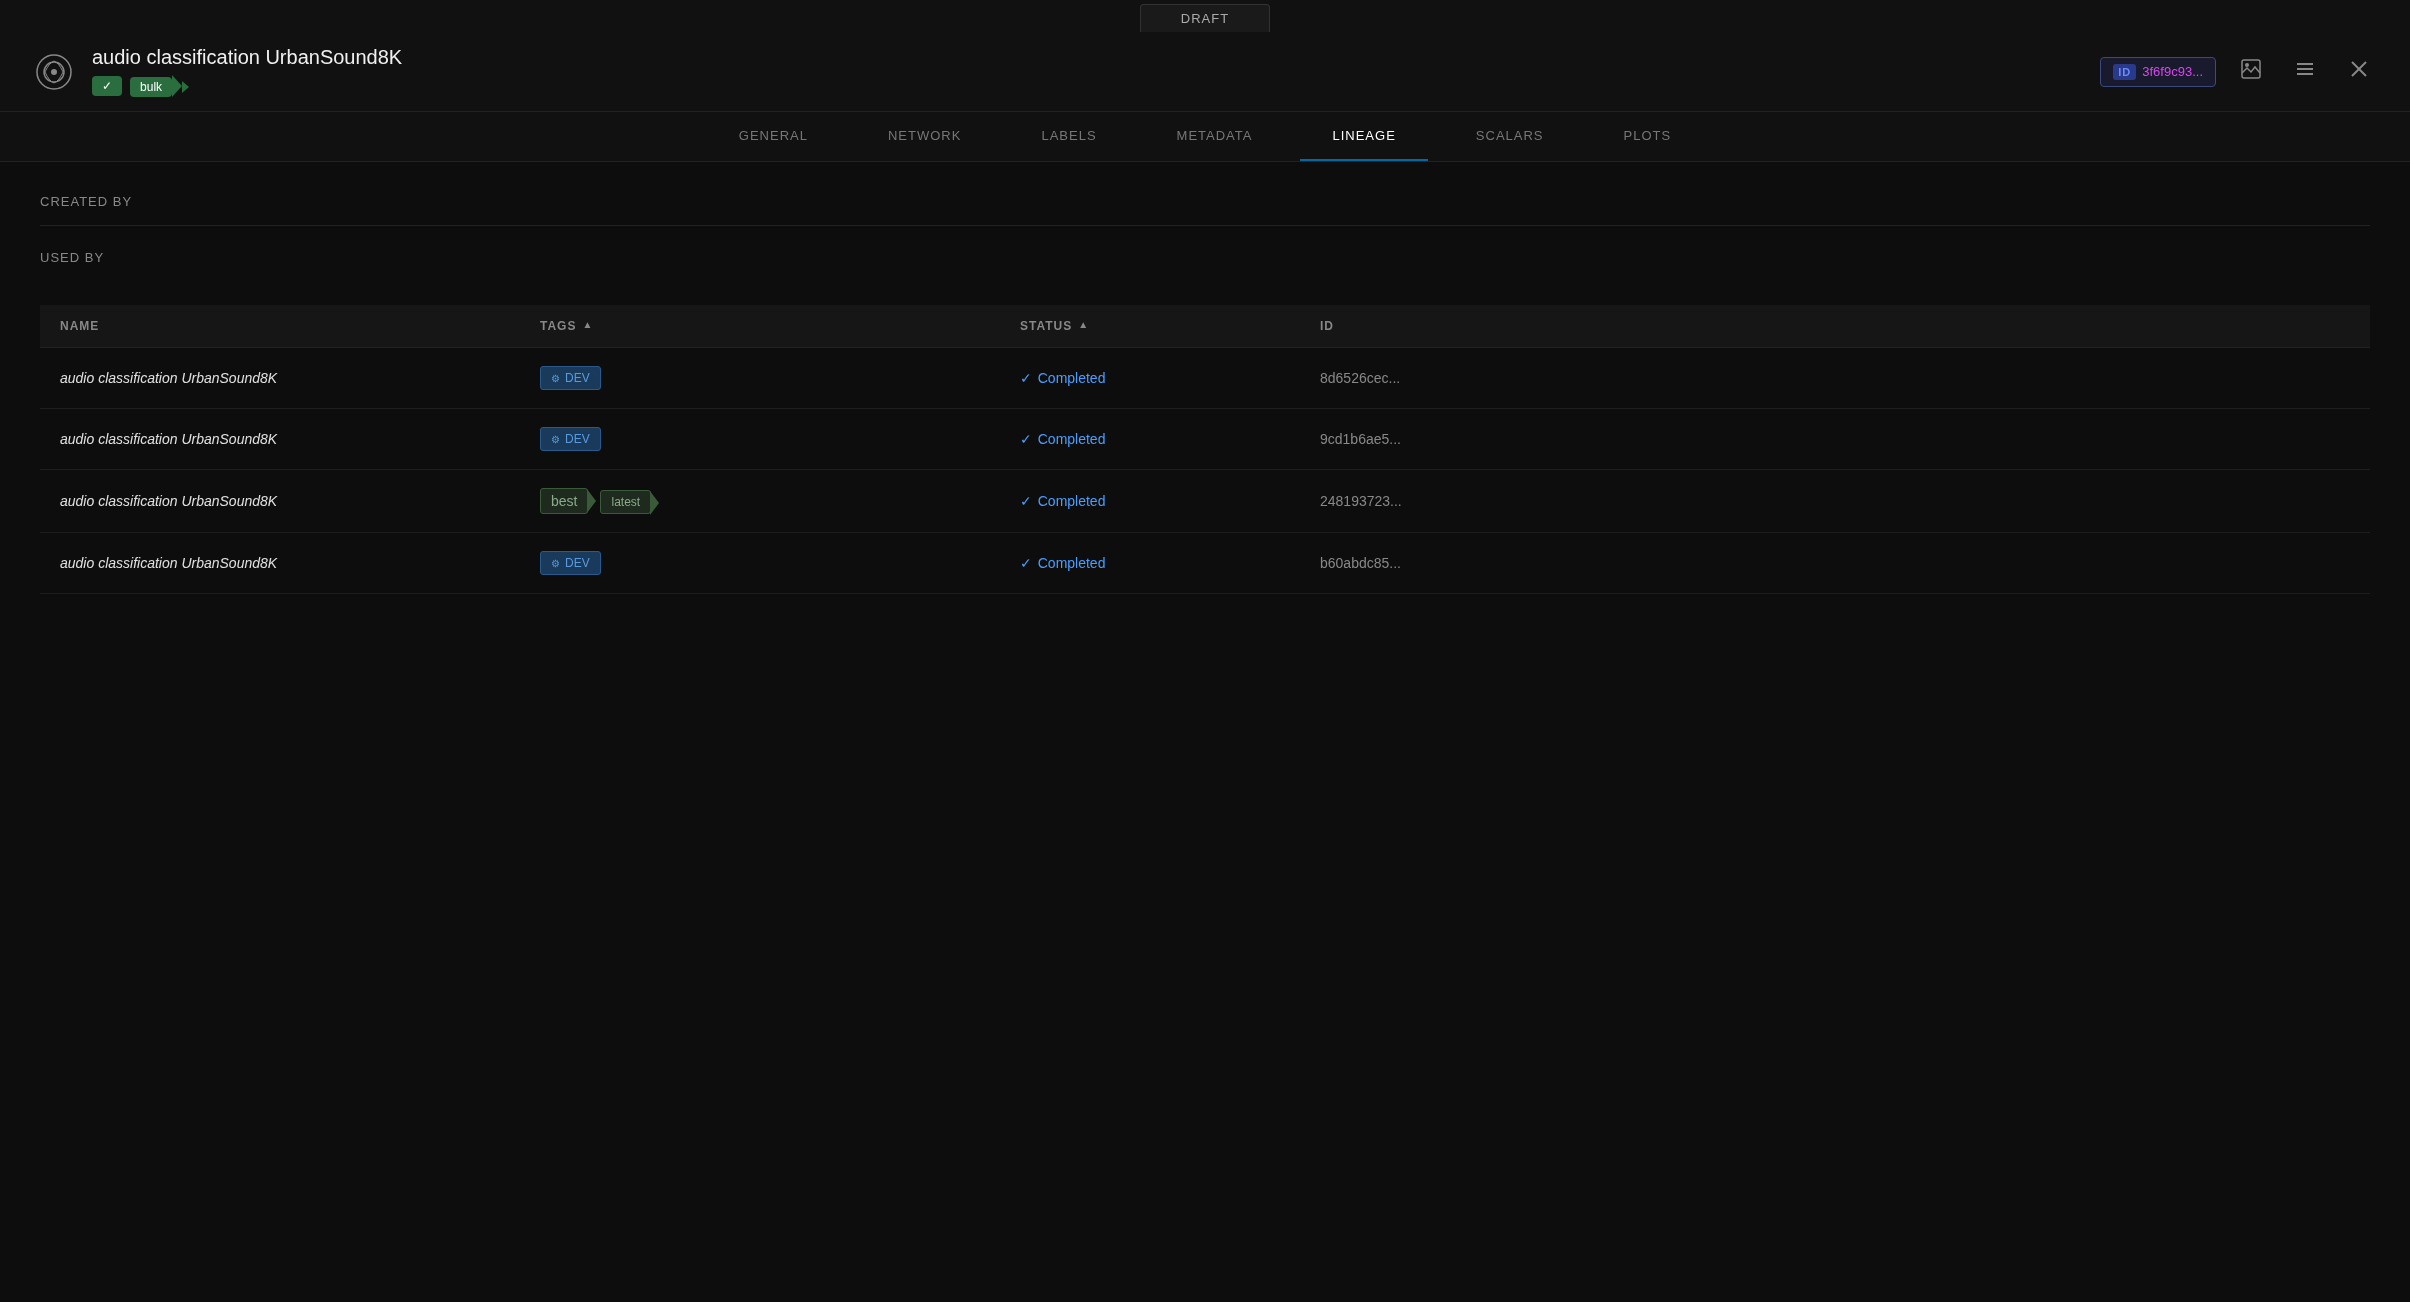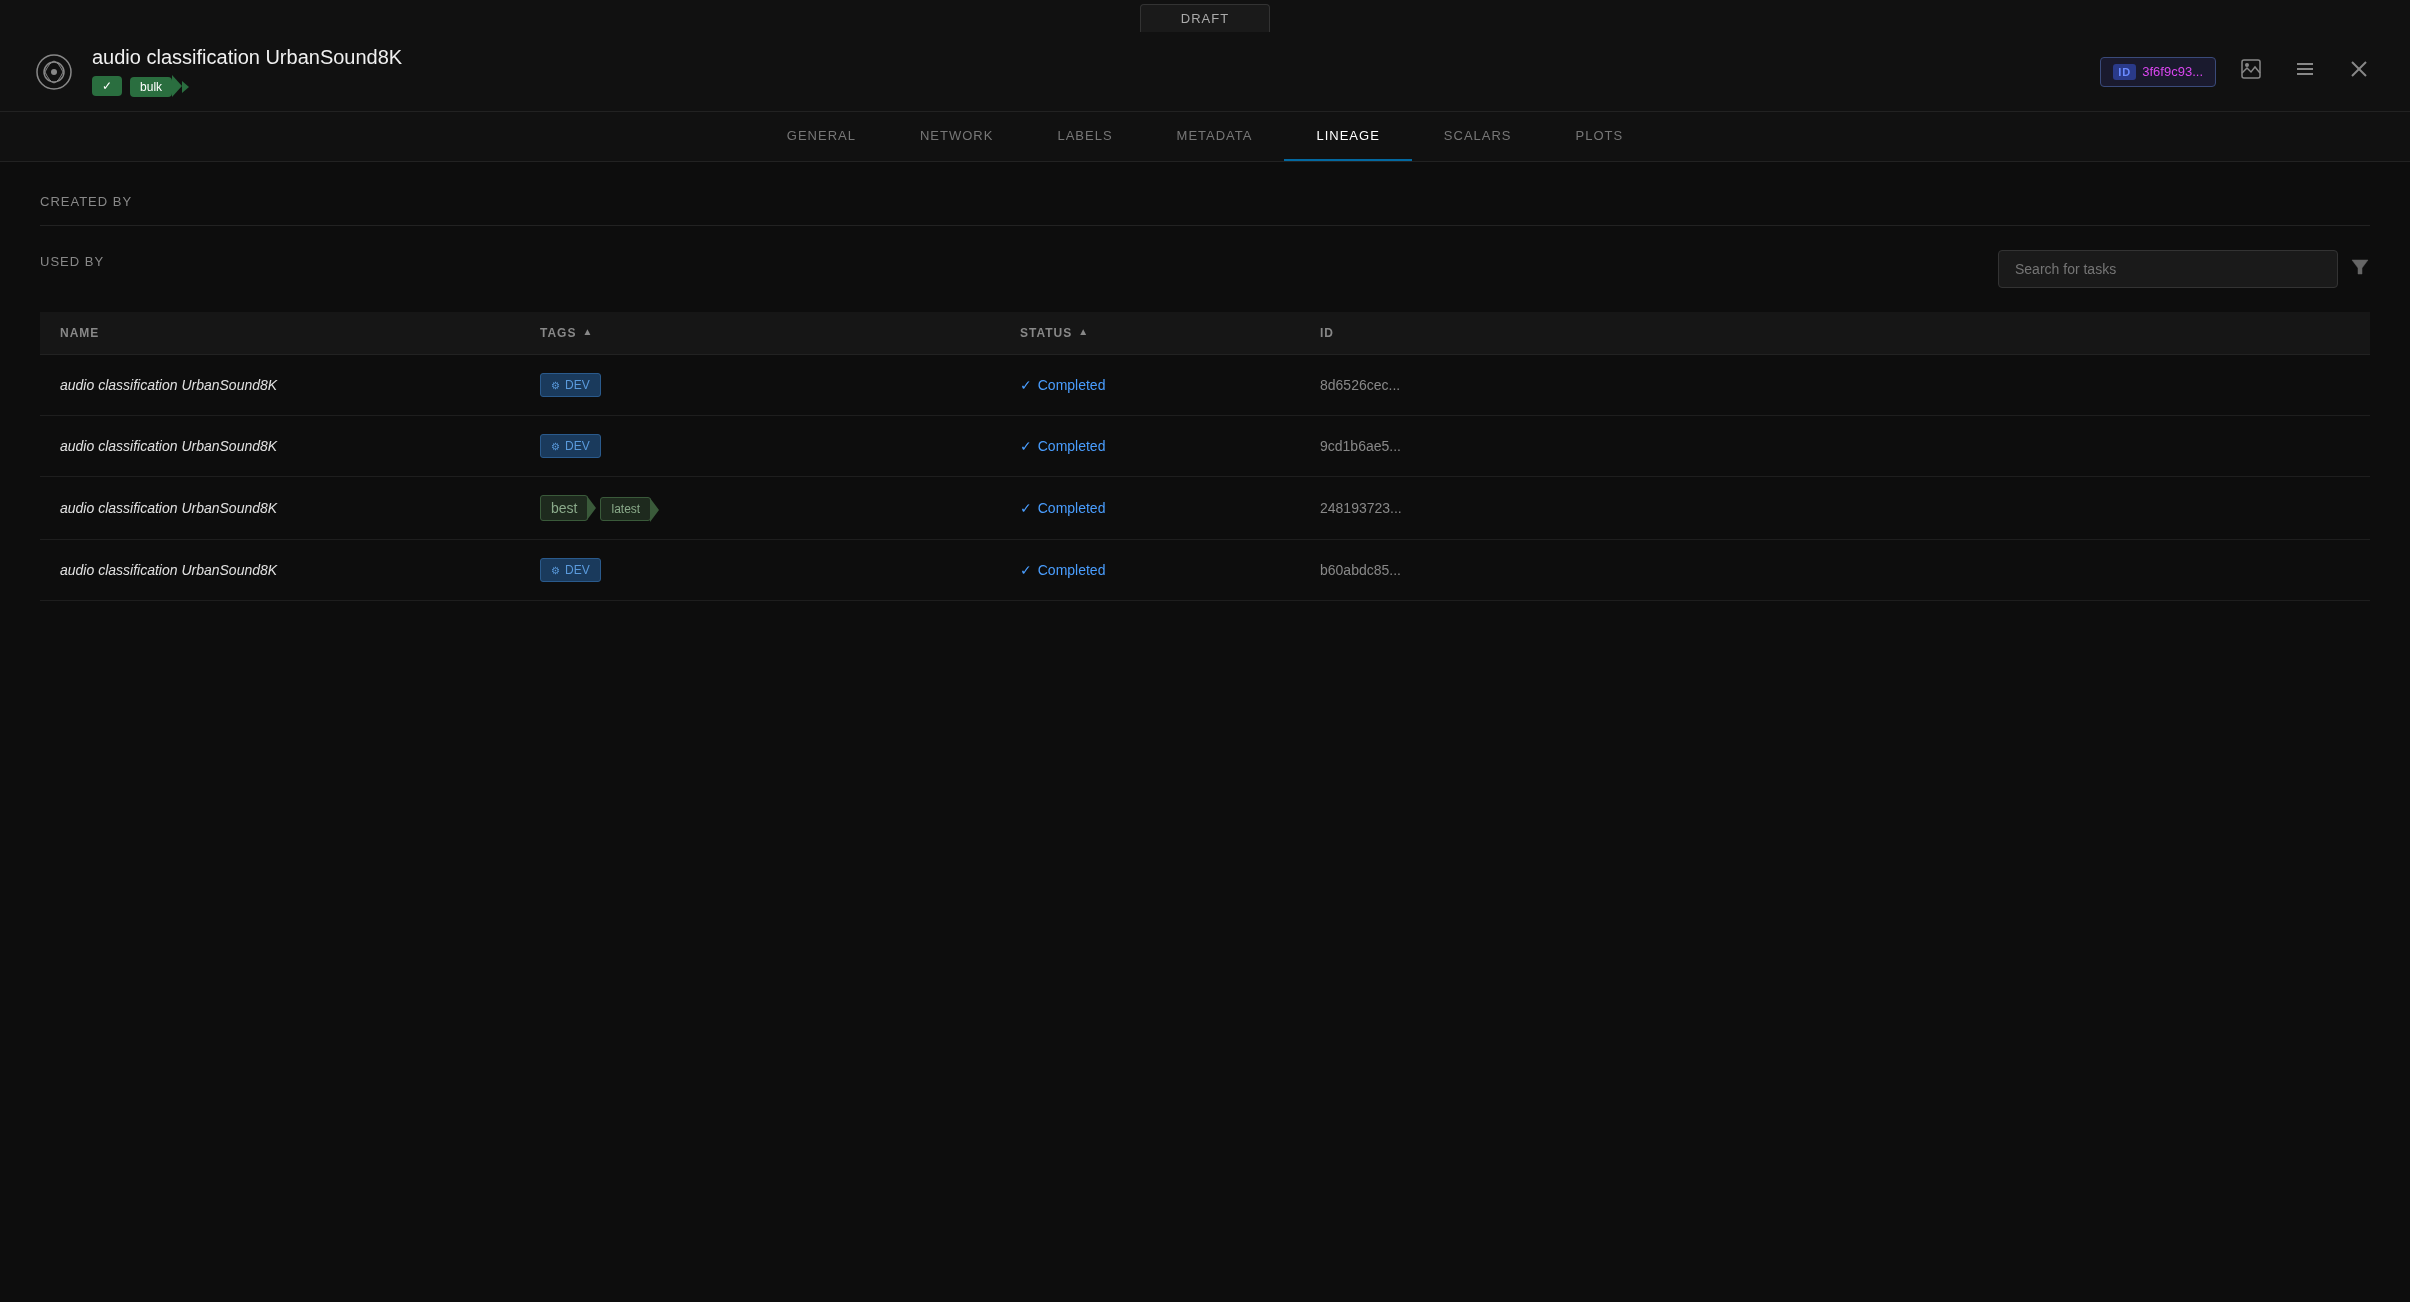--- a/index.html
+++ b/index.html
@@ -148,21 +148,21 @@
       color: #aaa;
       cursor: pointer;
       font-size: 18px;
       padding: 4px 8px;
     }
 
     
     .nav-tabs {
       display: flex;
       justify-content: center;
-      gap: 0;
+      gap: 16px;
       background: #111;
       border-bottom: 1px solid #222;
       padding: 0 20px;
     }
     .nav-tab {
       padding: 16px 32px;
       font-size: 13px;
       letter-spacing: 1px;
       color: #777;
       cursor: pointer;
@@ -452,28 +452,20 @@
     <div class="nav-tab">PLOTS</div>
   </div>
 
 <div class="content">
 
   <div class="section-header">CREATED BY</div>
   <hr class="divider">
 
   <div class="used-by-header">
     <div class="section-header">USED BY</div>
-    <div class="search-box">
-      <input class="search-input" type="text" placeholder="Search for tasks" style="">
-      <span class="filter-icon">
-        <svg width="20" height="20" viewBox="0 0 20 20" fill="none">
-          <polygon points="2,3 18,3 12,11 12,17 8,17 8,11" fill="#666" stroke="#666" stroke-width="0.5"></polygon>
-        </svg>
-      </span>
-    </div>
   </div>
 
   <table class="table">
     <thead class="table-header" id="table-header-row">
         <tr>
           <th>NAME</th>
           <th><span class="col-filter">TAGS <span class="filter-triangle">▲</span></span></th>
           <th><span class="col-filter">STATUS <span class="filter-triangle">▲</span></span></th>
           <th>ID</th>
         </tr>

